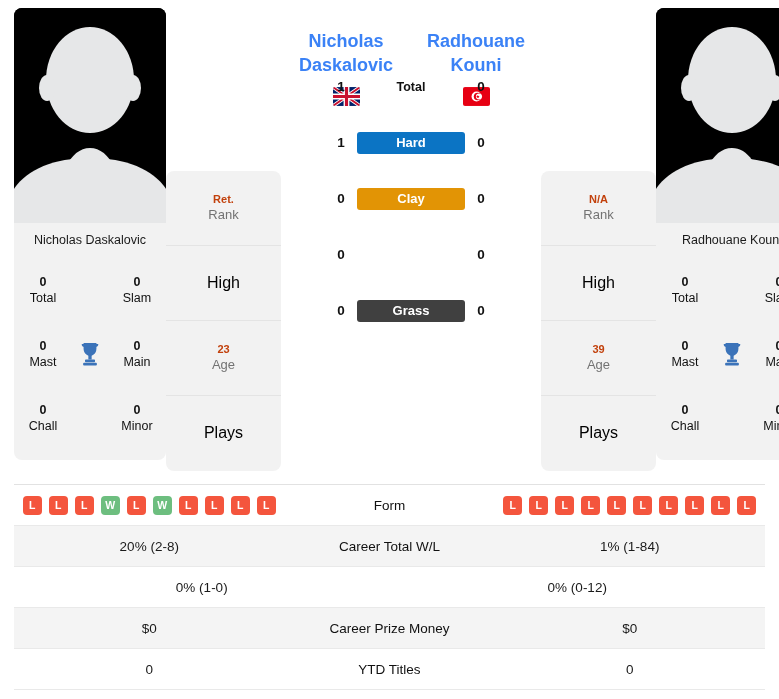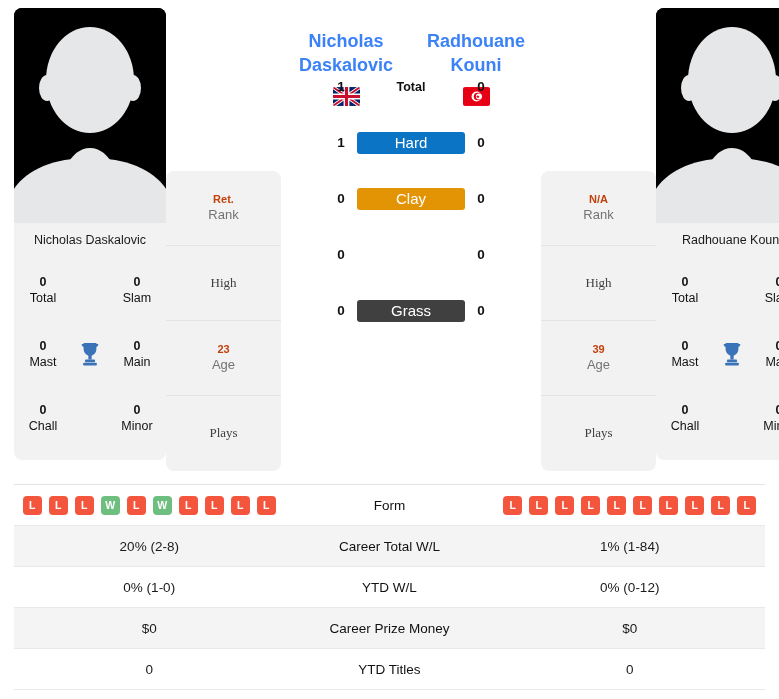--- a/index.html
+++ b/index.html
@@ -87,21 +87,21 @@
     display: flex;
     flex-direction: column;
     align-items: center;
     justify-content: center;
     line-height: 1.3;
     border-bottom: 1px solid #e4e4e4;
   }
   .info-cell:last-child { border-bottom: none; }
   .info-cell .v { font-size: 11px; font-weight: bold; color: #c2410c; }
   .info-cell .k { font-size: 13px; color: #737373; }
-  .info-cell .only { font-size: 13px; color: #404040; font-family: Liberation Serif, serif; }
+  .info-cell .only { font-size: 16px; color: #000000; }
 
   
   .h2h {
     flex: 1 1 auto;
     display: flex;
     flex-direction: column;
     align-items: center;
     padding-top: 22px;
   }
   .names {
@@ -147,22 +147,22 @@
     font-weight: bold;
     color: #111;
   }
   .sbar {
     width: 108px;
     height: 22px;
     border-radius: 3px;
     display: flex;
     align-items: center;
     justify-content: center;
-    font-size: 15px;
-    font-weight: normal;
+    font-size: 13px;
+    font-weight: bold;
     color: #ffffff;
   }
   .sbar.plain {
     background: transparent;
     color: #111;
     font-weight: bold;
     font-size: 12.5px;
   }
 
   
@@ -458,21 +458,20 @@
     </div>
 
     <div class="trow alt">
       <div class="left">20% (2-8)</div>
       <div class="mid">Career Total W/L</div>
       <div class="right">1% (1-84)</div>
     </div>
 
     <div class="trow">
       <div class="left">0% (1-0)</div>
-      <div class="mid">YTD W/L</div>
       <div class="right">0% (0-12)</div>
     </div>
 
     <div class="trow alt">
       <div class="left">$0</div>
       <div class="mid">Career Prize Money</div>
       <div class="right">$0</div>
     </div>
 
     <div class="trow">

